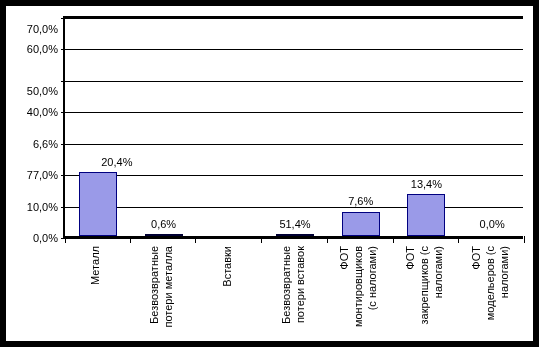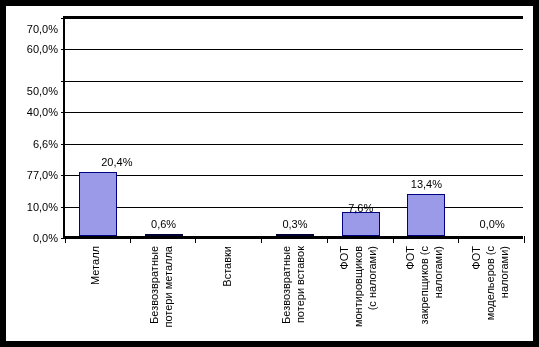--- a/index.html
+++ b/index.html
@@ -214,25 +214,25 @@
           <div class="bar-slot" style="left: 0px; width: 65.7143px;">
             <div class="bar" title="Металл: 20,4%" style="height: 64.1143px;"></div>
             <div class="bar-label" style="bottom: 68.1143px; margin-left: 19px;">20,4%</div>
           </div>
           <div class="bar-slot" style="left: 65.7143px; width: 65.7143px;">
             <div class="bar hairline" title="Безвозвратные потери металла: 0,6%"></div>
             <div class="bar-label" style="bottom: 6px;">0,6%</div>
           </div>
           <div class="bar-slot" style="left: 197.143px; width: 65.7143px;">
             <div class="bar hairline" title="Безвозвратные потери вставок: 0,3%"></div>
-            <div class="bar-label" style="bottom: 6px;">0,3%</div>
+            <div class="bar-label" style="bottom: 6px;">51,4%</div>
           </div>
           <div class="bar-slot" style="left: 262.857px; width: 65.7143px;">
             <div class="bar" title="ФОТ монтировщиков (с налогами): 7,6%" style="height: 23.8857px;"></div>
-            <div class="bar-label" style="bottom: 22px;">7,6%</div>
+            <div class="bar-label" style="bottom: 29px;">7,6%</div>
           </div>
           <div class="bar-slot" style="left: 328.571px; width: 65.7143px;">
             <div class="bar" title="ФОТ закрепщиков (с налогами): 13,4%" style="height: 42.1143px;"></div>
             <div class="bar-label" style="bottom: 46.1143px; text-align: center;">13,4%</div>
           </div>
           <div class="bar-slot" style="left: 394.286px; width: 65.7143px;">
             <div class="bar zero" title="ФОТ модельеров (с налогами): 0,0%"></div>
             <div class="bar-label" style="bottom: 6px;">0,0%</div>
           </div>
         </div>

